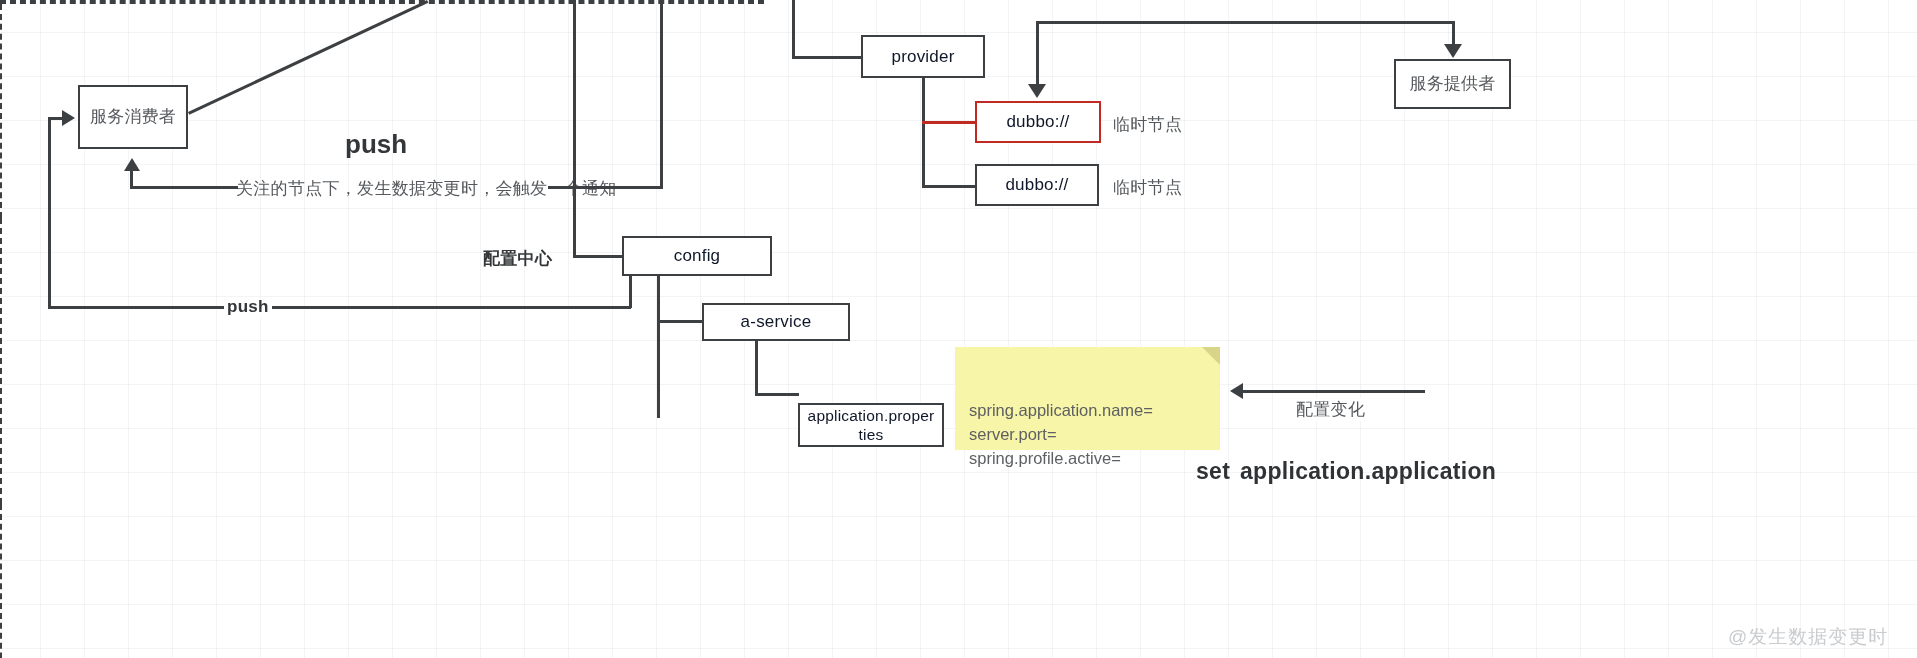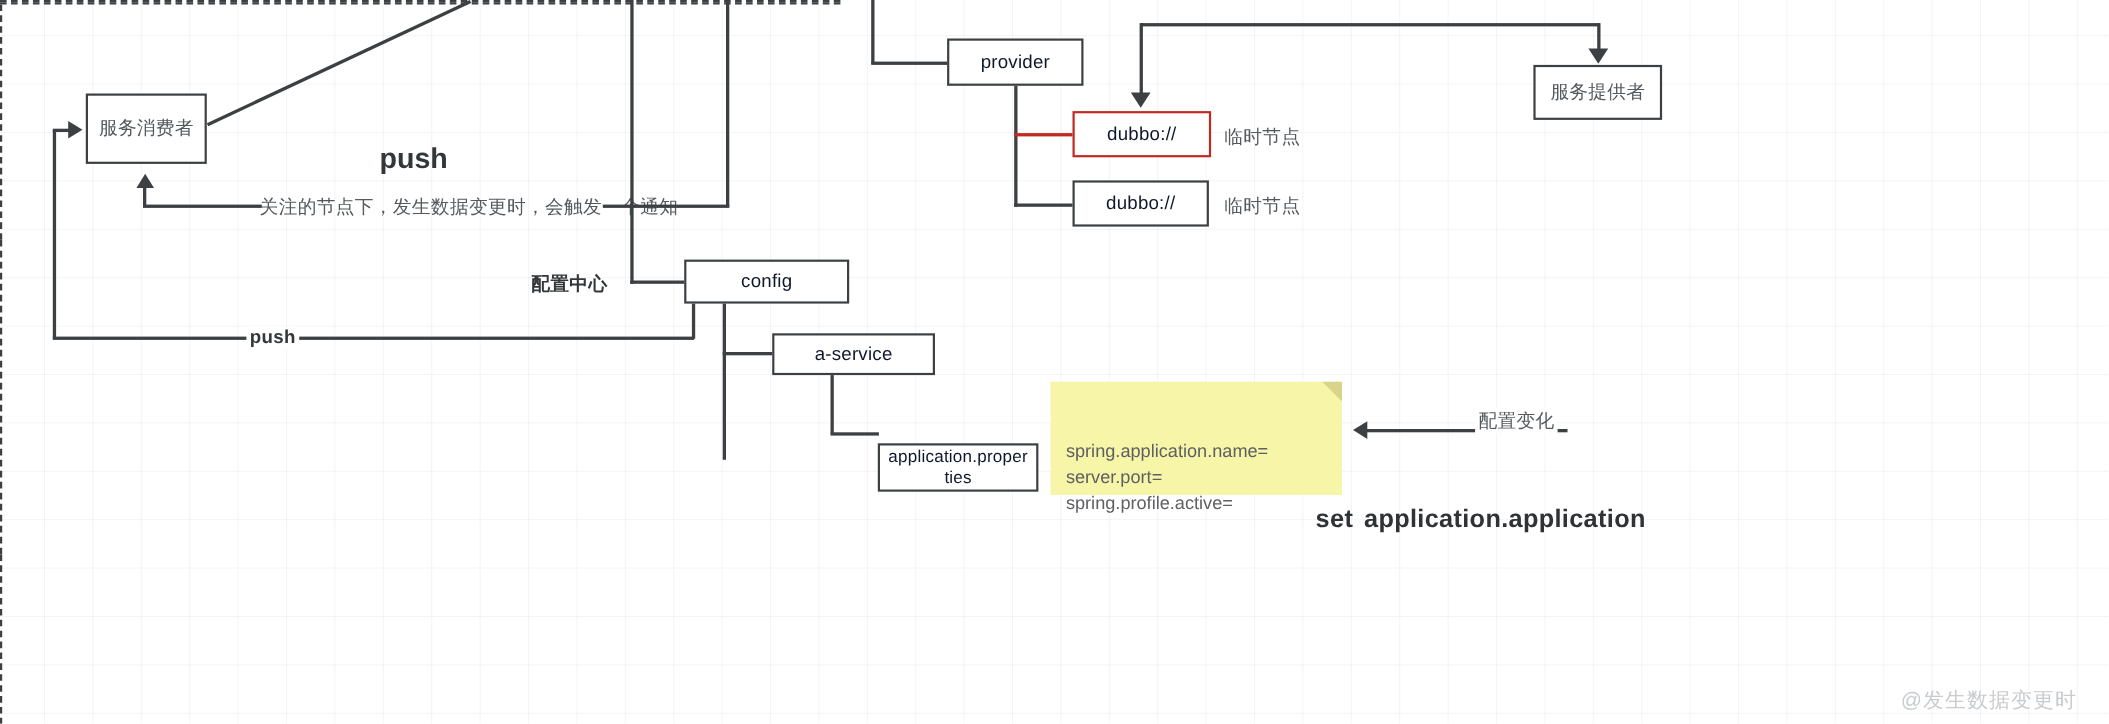--- a/index.html
+++ b/index.html
@@ -197,21 +197,21 @@
 
   <div class="sticky" style="left:955px;top:347px;width:265px;height:103px;">
     <span>spring.application.name=
 server.port=
 spring.profile.active=</span>
   </div>
   <div class="sticky-fold" style="left:1202px;top:347px;"></div>
 
   <div class="ln h" style="left:1240px;top:390px;width:185px;"></div>
   <div class="arw left" style="left:1230px;top:383px;"></div>
-  <div class="txt inline-lbl" style="left:1293px;top:371px;margin-left:48px;">配置变化</div>
+  <div class="txt inline-lbl" style="left:1293px;top:398px;">配置变化</div>
 
 
   <div class="txt bold22" style="left:1196px;top:458px;">set</div>
   <div class="txt bold22" style="left:1240px;top:458px;">application.application</div>
 
   <div class="watermark" style="left:1728px;top:624px;">@发生数据变更时</div>
 
 </div>
 
 </body></html>

